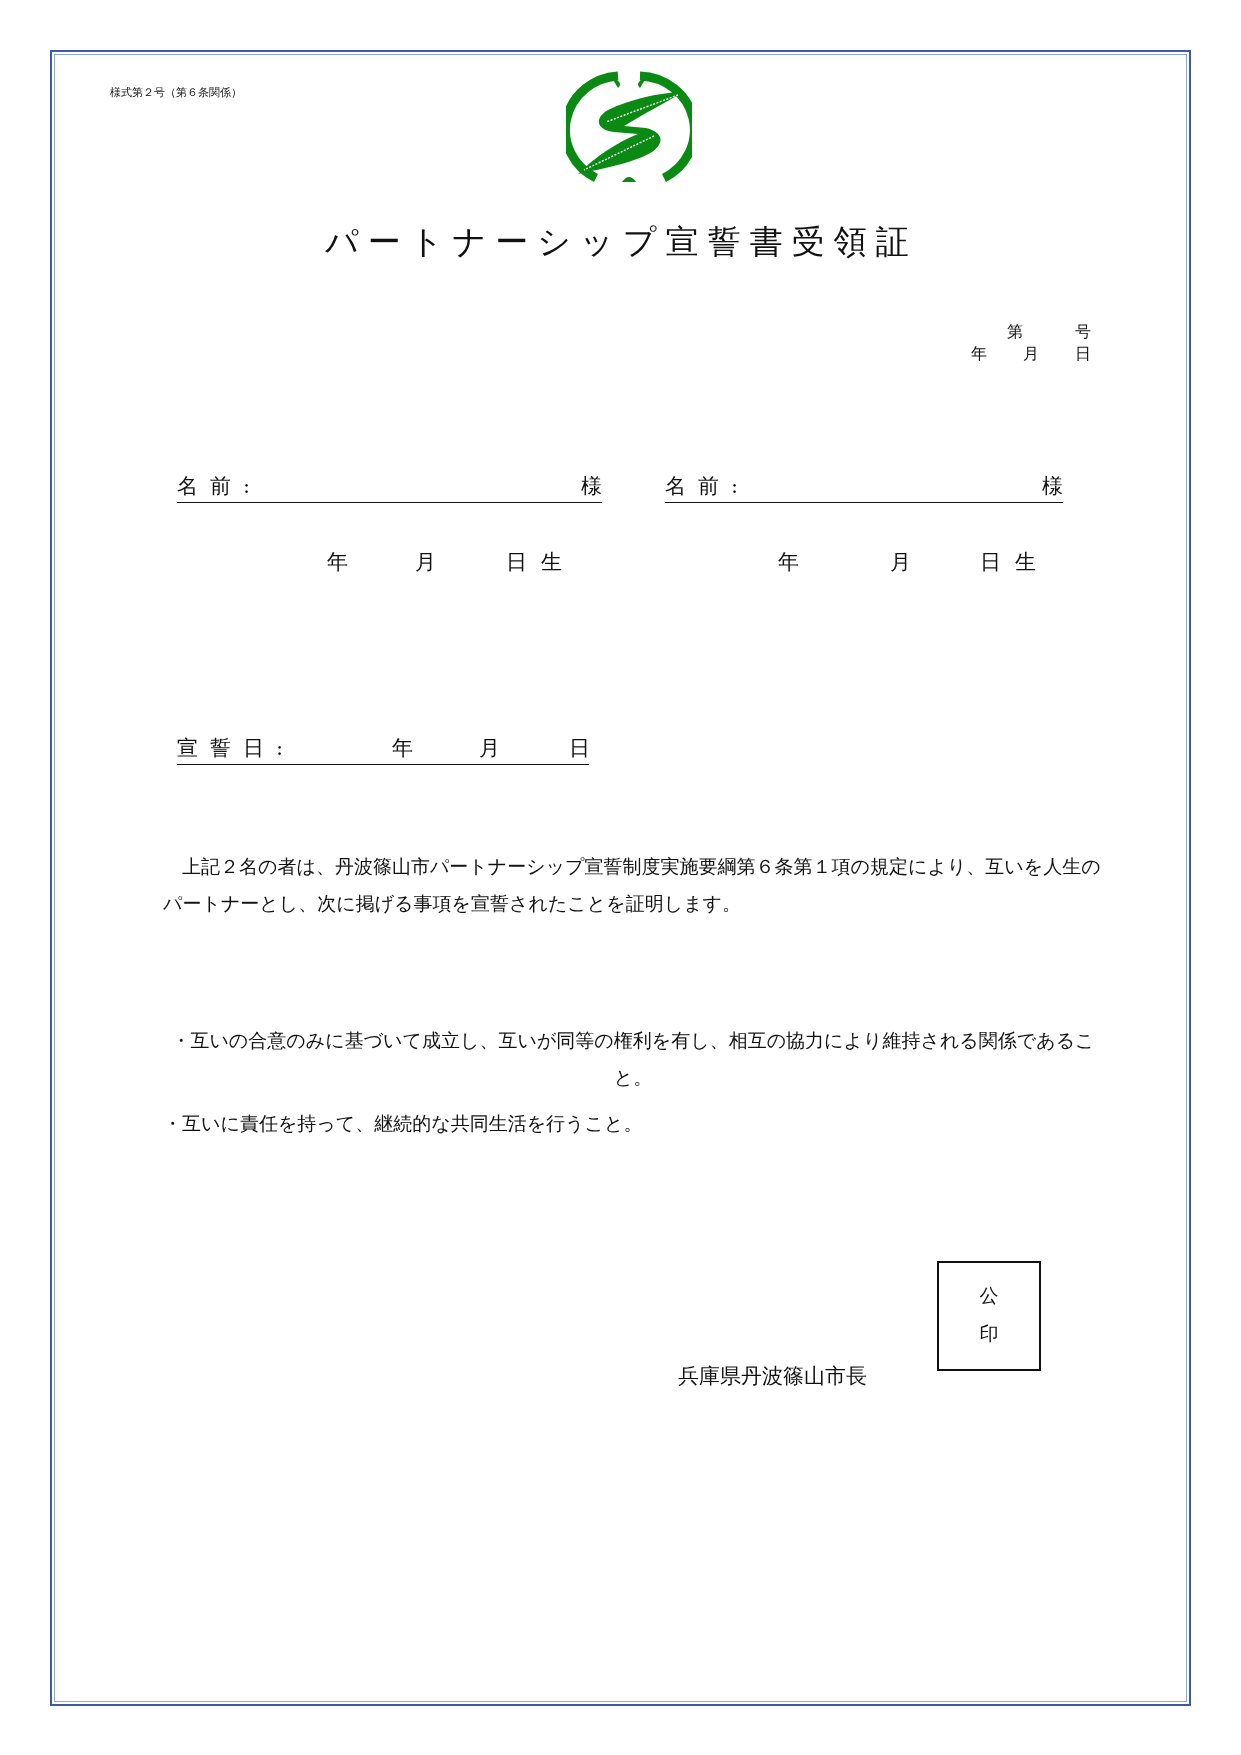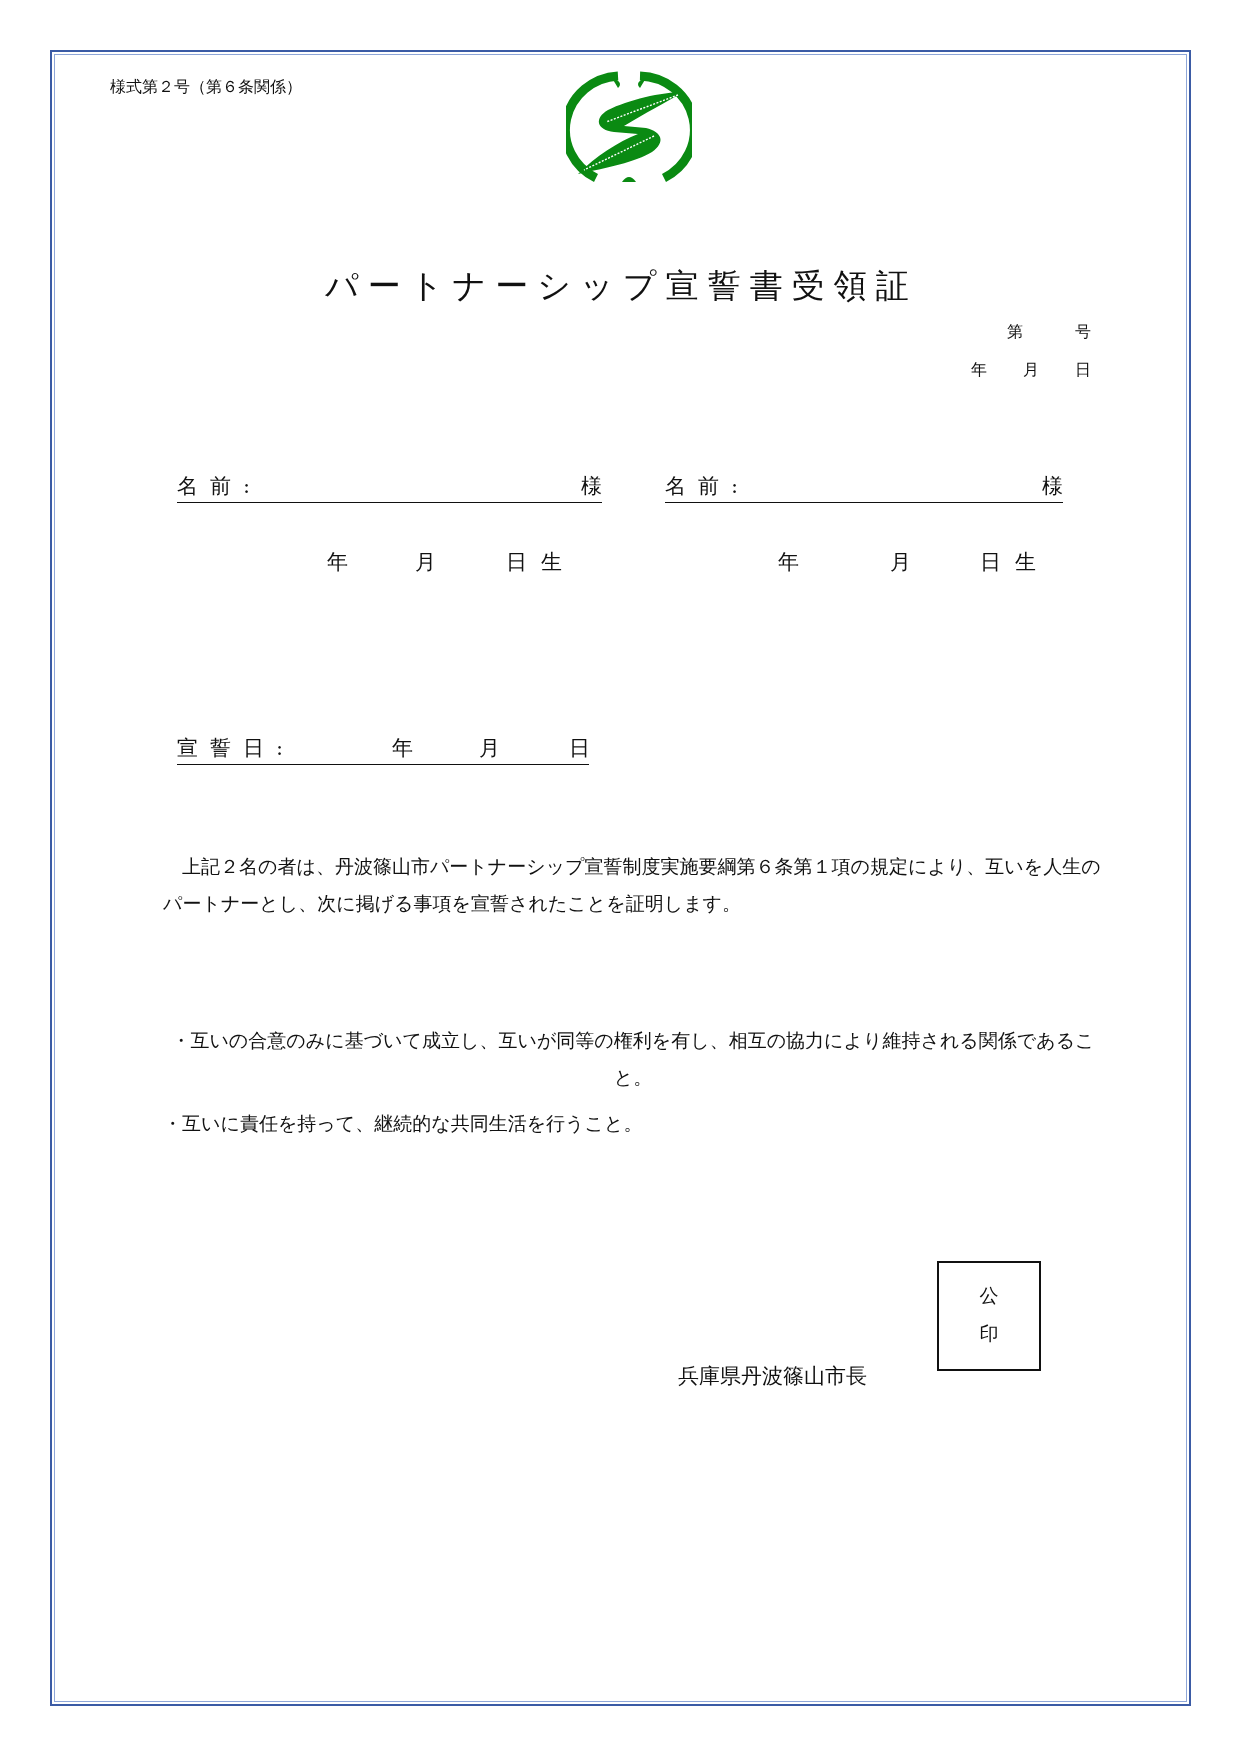--- a/index.html
+++ b/index.html
@@ -1,27 +1,27 @@
 <!DOCTYPE html>
 <html><head>
 <meta charset="utf-8">
 <style>
   html, body { margin: 0; padding: 0; background: #ffffff; }
   body { width: 1241px; height: 1755px; position: relative; overflow: hidden;
          font-family: "DejaVu Serif", "Liberation Serif", serif; color: #111; }
   .page-border { position: absolute; left: 50px; top: 50px; width: 1137px; height: 1652px;
          border: 2px solid #3b5ba5; box-shadow: inset 0 0 0 2px #ffffff, inset 0 0 0 3px #8ea6d8; }
   .abs { position: absolute; white-space: nowrap; }
-  .form-no { left: 110px; top: 77px; font-size: 16px; }
+  .form-no { left: 110px; top: 85px; font-size: 11px; }
   .logo { left: 566px; top: 70px; width: 126px; height: 118px; }
   .title { left: 325px; top: 220px; font-size: 33px; letter-spacing: 9px;
-           font-family: "DejaVu Sans", "Liberation Sans", sans-serif; margin-top: 44px; }
+           font-family: "DejaVu Sans", "Liberation Sans", sans-serif; }
   .right-block { right: 150px; font-size: 16px; text-align: right; }
   .num-line { top: 322px; }
-  .date-line { top: 360px; }
+  .date-line { top: 344px; }
   .name-field { top: 472px; height: 30px; border-bottom: 1.5px solid #111; font-size: 21px; text-decoration: underline; }
   .name-field .lbl { position: absolute; left: 0; top: 0; letter-spacing: 12px; }
   .name-field .sama { position: absolute; right: 0; top: 0; }
   .name-left { left: 177px; width: 425px; }
   .name-right { left: 665px; width: 398px; }
   .birth { top: 548px; font-size: 21px; }
   .birth span { position: absolute; }
   .decl { left: 177px; top: 734px; width: 412px; height: 30px; border-bottom: 1.5px solid #111; font-size: 21px; }
   .decl span { position: absolute; top: 0; }
   .body-text { left: 163px; width: 940px; font-size: 19px; line-height: 37px; white-space: normal; }

